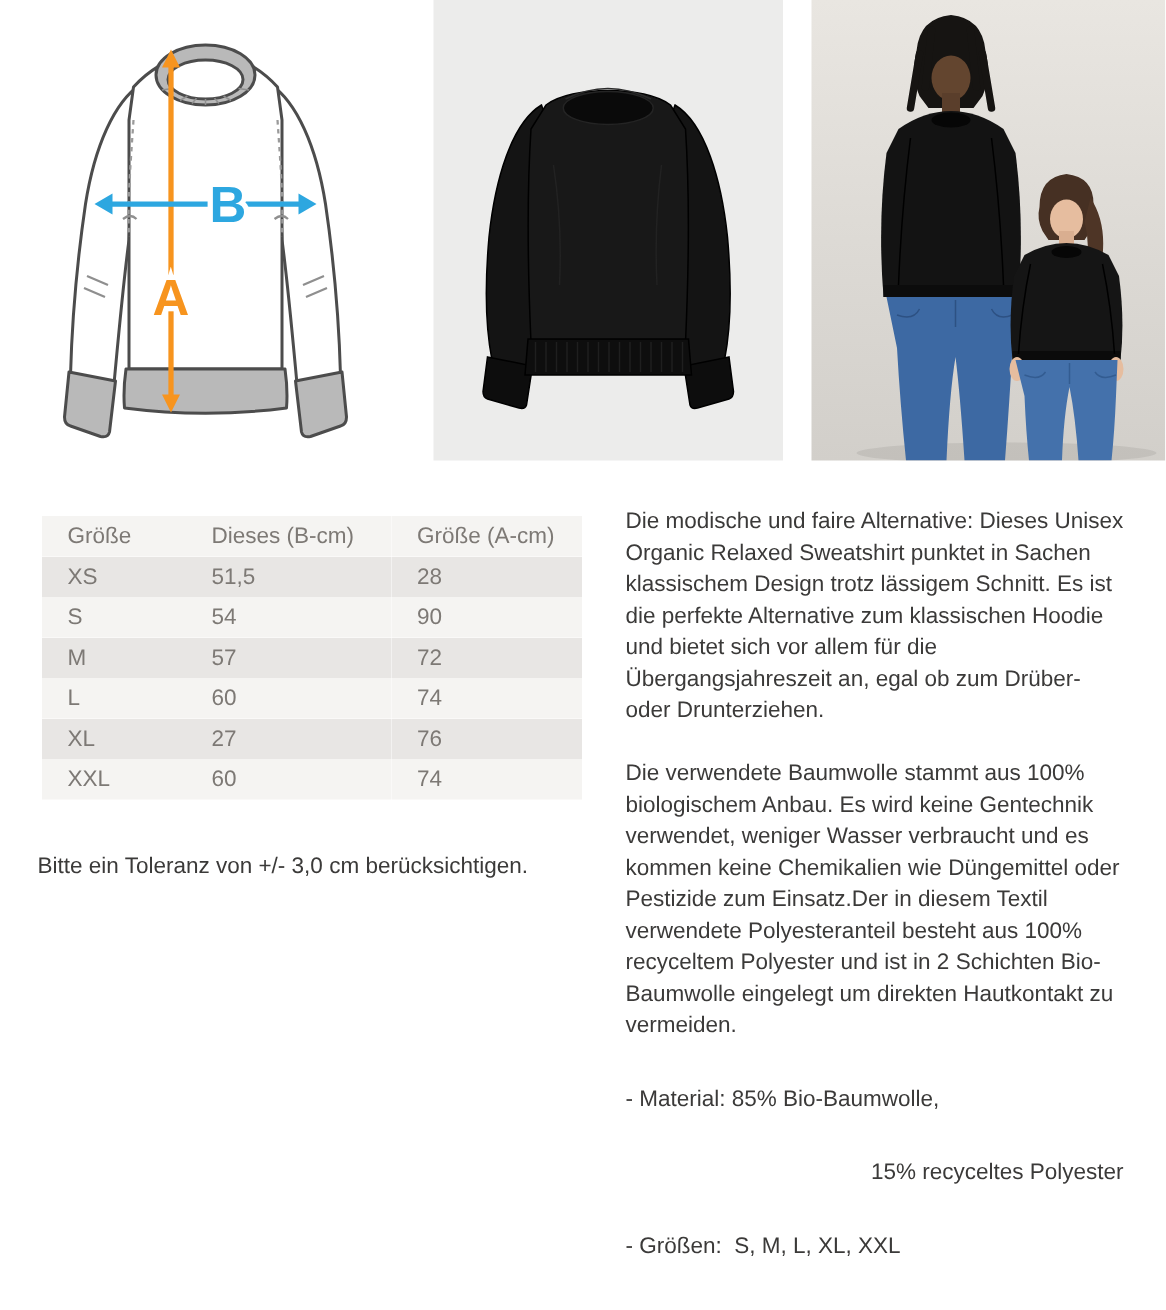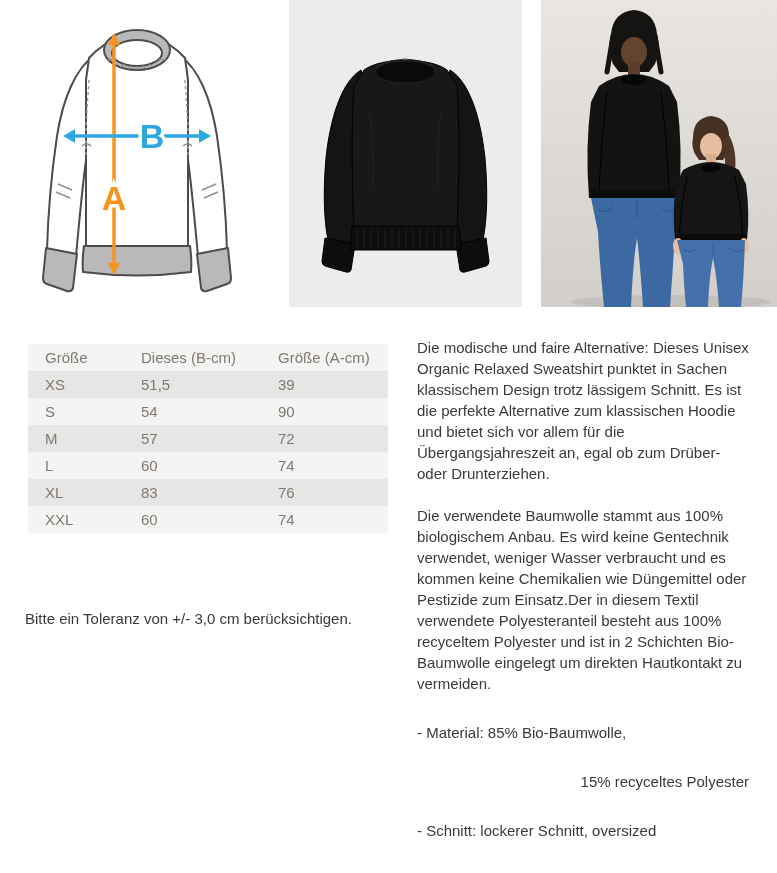--- a/index.html
+++ b/index.html
@@ -43,21 +43,21 @@
   
   table.size-table{position:absolute;left:28px;top:344px;width:360px;border-collapse:collapse;table-layout:fixed;}
   table.size-table th,table.size-table td{
     height:27px;padding:0 0 0 17px;text-align:left;vertical-align:middle;
     font-size:15px;font-weight:400;color:var(--c-table-text);white-space:nowrap;overflow:hidden;
   }
   table.size-table thead tr{background:var(--c-stripe-light);}
   table.size-table tbody tr:nth-child(odd){background:var(--c-stripe-dark);}
   table.size-table tbody tr:nth-child(even){background:var(--c-stripe-light);}
 
-  .note{position:absolute;left:25px;top:608px;font-size:15px;line-height:21px;color:var(--c-body-text);}
+  .note{position:absolute;left:25px;top:567px;font-size:15px;line-height:21px;color:var(--c-body-text);}
 
   
   .desc{position:absolute;left:417px;top:337px;width:332px;font-size:15px;line-height:21px;color:var(--c-body-text);}
   .desc p{margin:0 0 21px 0;}
   .spec{white-space:pre-wrap;margin-top:28px;}
   .spec.indent{padding-left:78px;text-align:right;}
 </style>
 </head>
 <body>
 
@@ -171,56 +171,55 @@
       <tr>
         <th>Größe</th>
         <th>Dieses (B-cm)</th>
         <th>Größe (A-cm)</th>
       </tr>
     </thead>
     <tbody>
       <tr>
         <td>XS</td>
         <td>51,5</td>
-        <td>39</td>
+        <td>28</td>
       </tr>
       <tr>
         <td>S</td>
         <td>54</td>
         <td>90</td>
       </tr>
       <tr>
         <td>M</td>
         <td>57</td>
         <td>72</td>
       </tr>
       <tr>
         <td>L</td>
         <td>60</td>
         <td>74</td>
       </tr>
       <tr>
         <td>XL</td>
-        <td>83</td>
+        <td>27</td>
         <td>76</td>
       </tr>
       <tr>
         <td>XXL</td>
         <td>60</td>
         <td>74</td>
       </tr>
     </tbody>
   </table>
 
   <p class="note">Bitte ein Toleranz von +/- 3,0 cm berücksichtigen.</p>
 
   <div class="desc">
     <p>Die modische und faire Alternative: Dieses Unisex Organic Relaxed Sweatshirt punktet in Sachen klassischem Design trotz lässigem Schnitt. Es ist die perfekte Alternative zum klassischen Hoodie und bietet sich vor allem für die Übergangsjahreszeit an, egal ob zum Drüber- oder Drunterziehen.</p>
     <p>Die verwendete Baumwolle stammt aus 100% biologischem Anbau. Es wird keine Gentech­nik verwendet, weniger Wasser verbraucht und es kommen keine Chemikalien wie Dün­gemittel oder Pestizide zum Einsatz.Der in diesem Textil verwendete Polyesteranteil be­steht aus 100% recyceltem Polyester und ist in 2 Schichten Bio-Baumwolle eingelegt um di­rekten Hautkontakt zu vermeiden.</p>
     <div>
       <div class="spec">- Material: 85% Bio-Baumwolle,</div>
       <div class="spec indent">15% recyceltes Polyester</div>
-      <div class="spec">- Schnitt: lockerer Schnitt, oversized</div>
       <div class="spec">- Größen:  S, M, L, XL, XXL</div>
     </div>
   </div>
 
 </div>
 
 </body></html>

